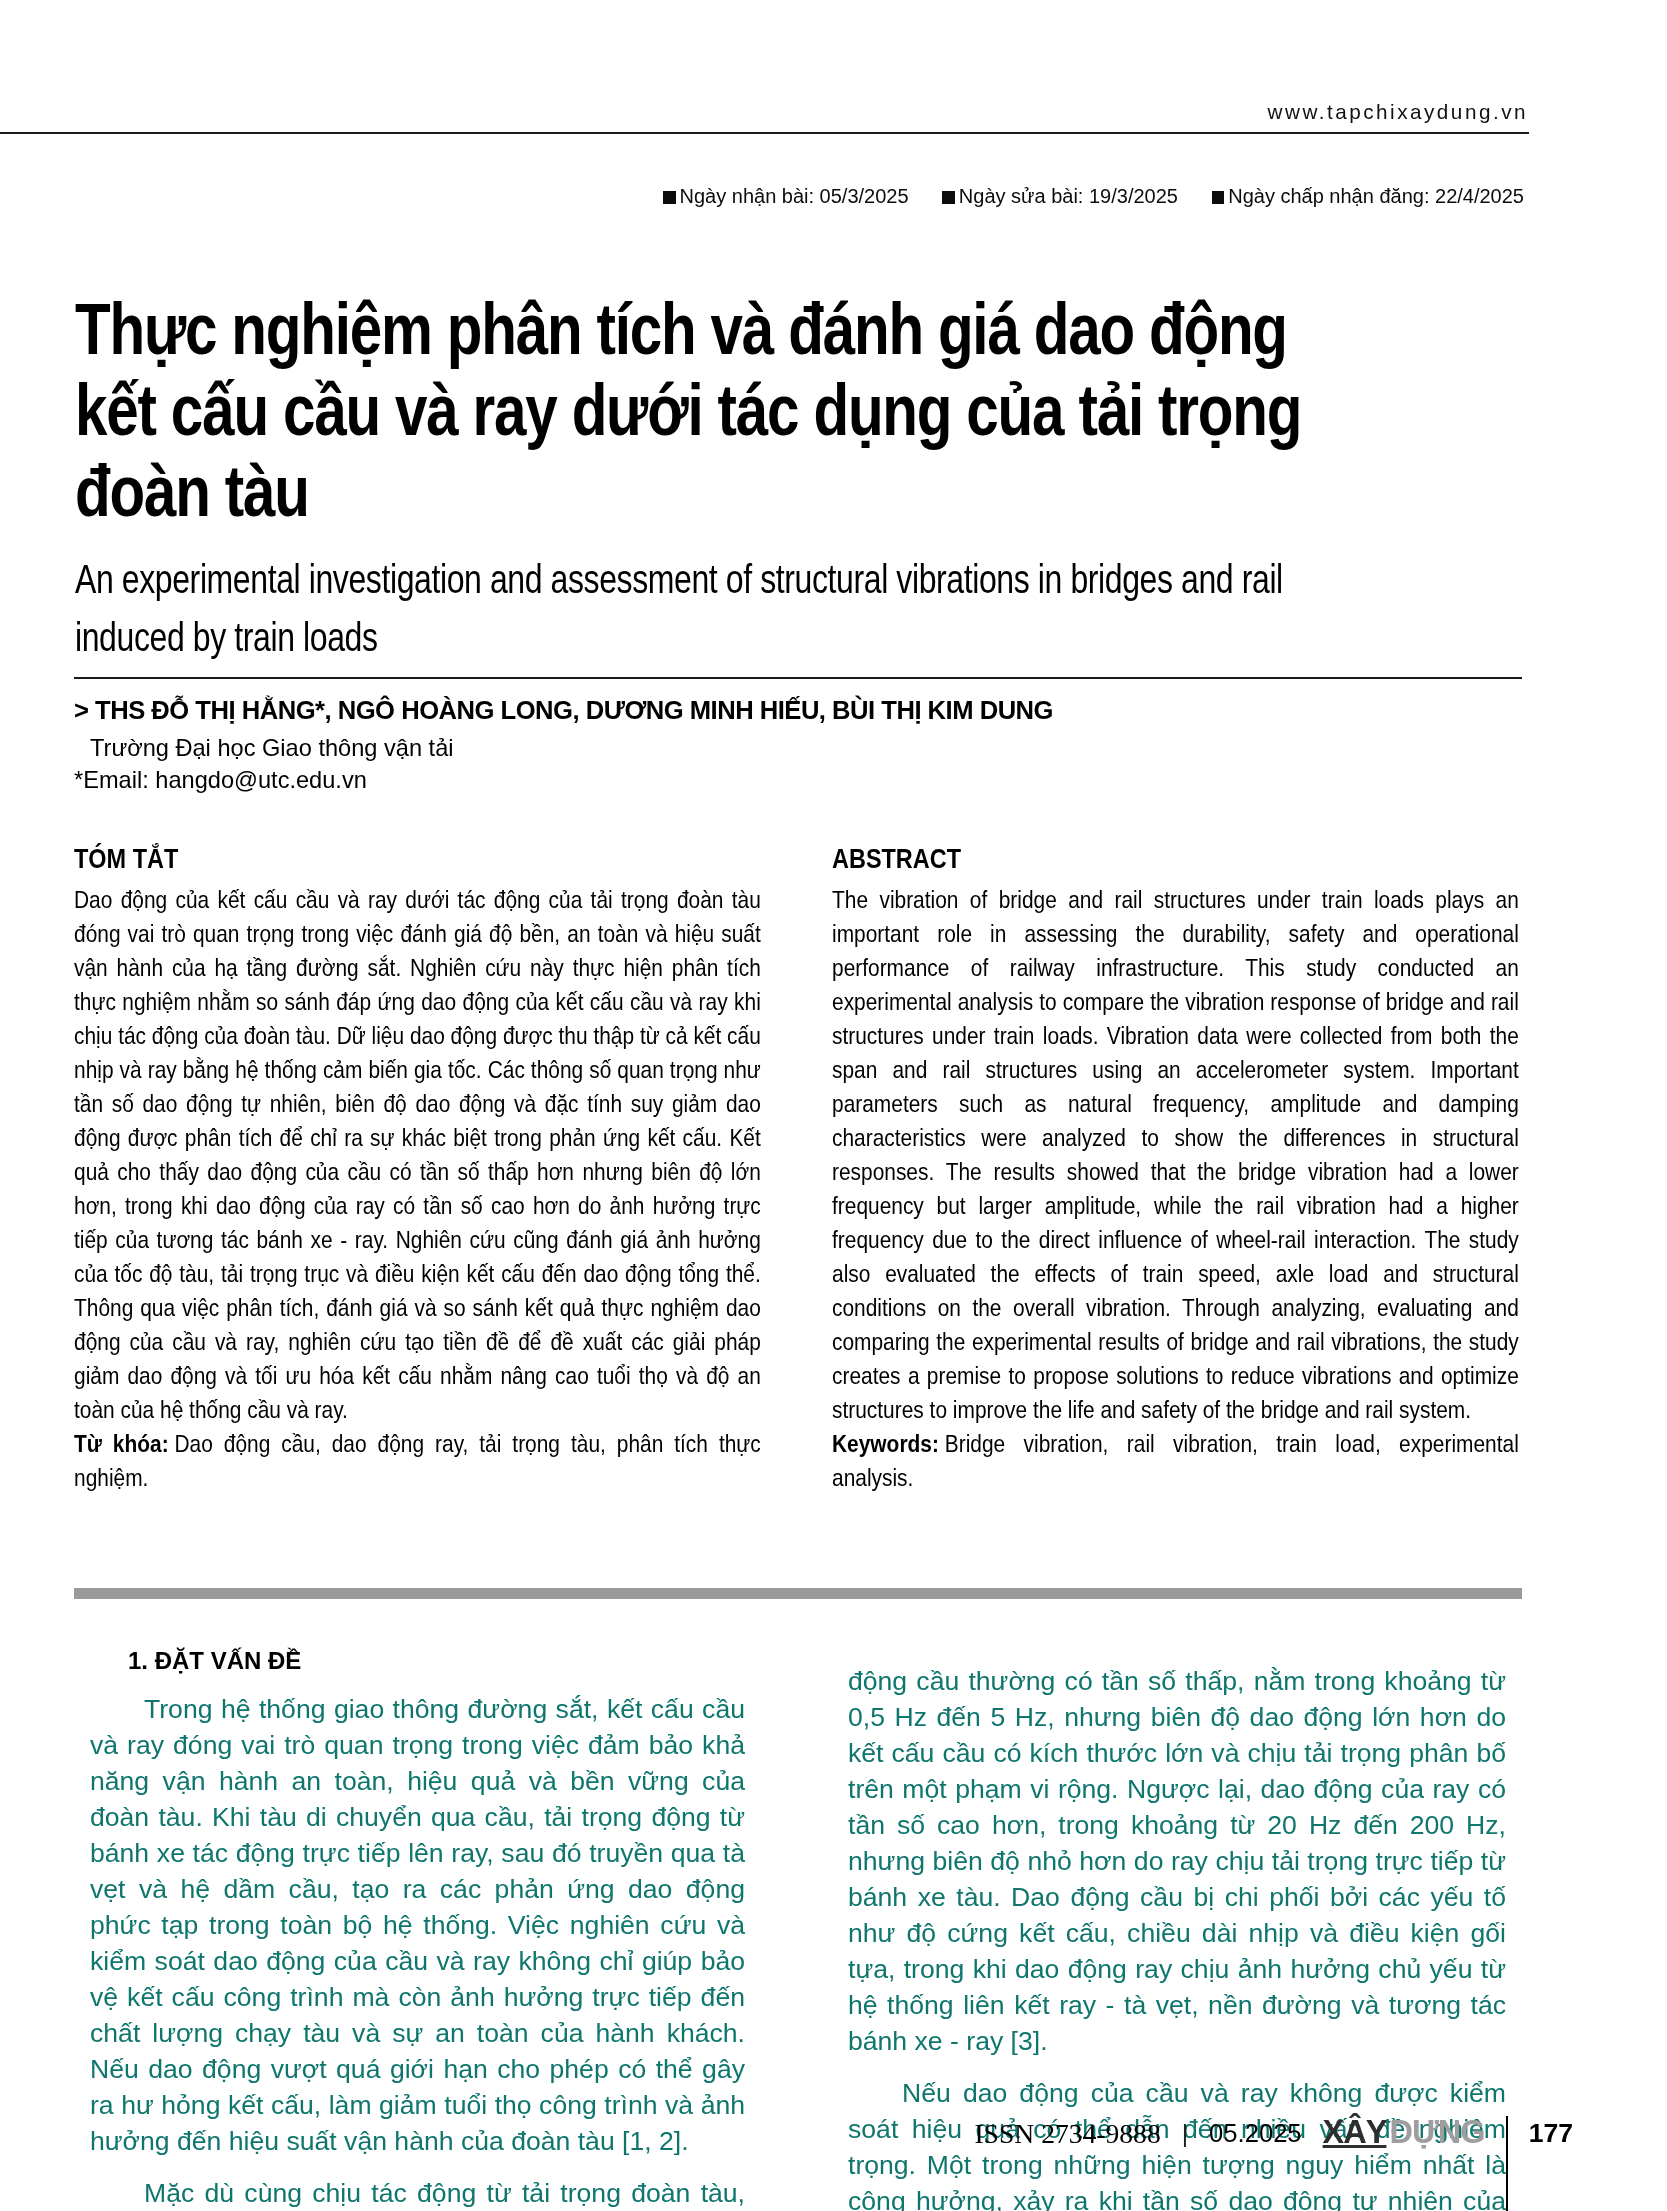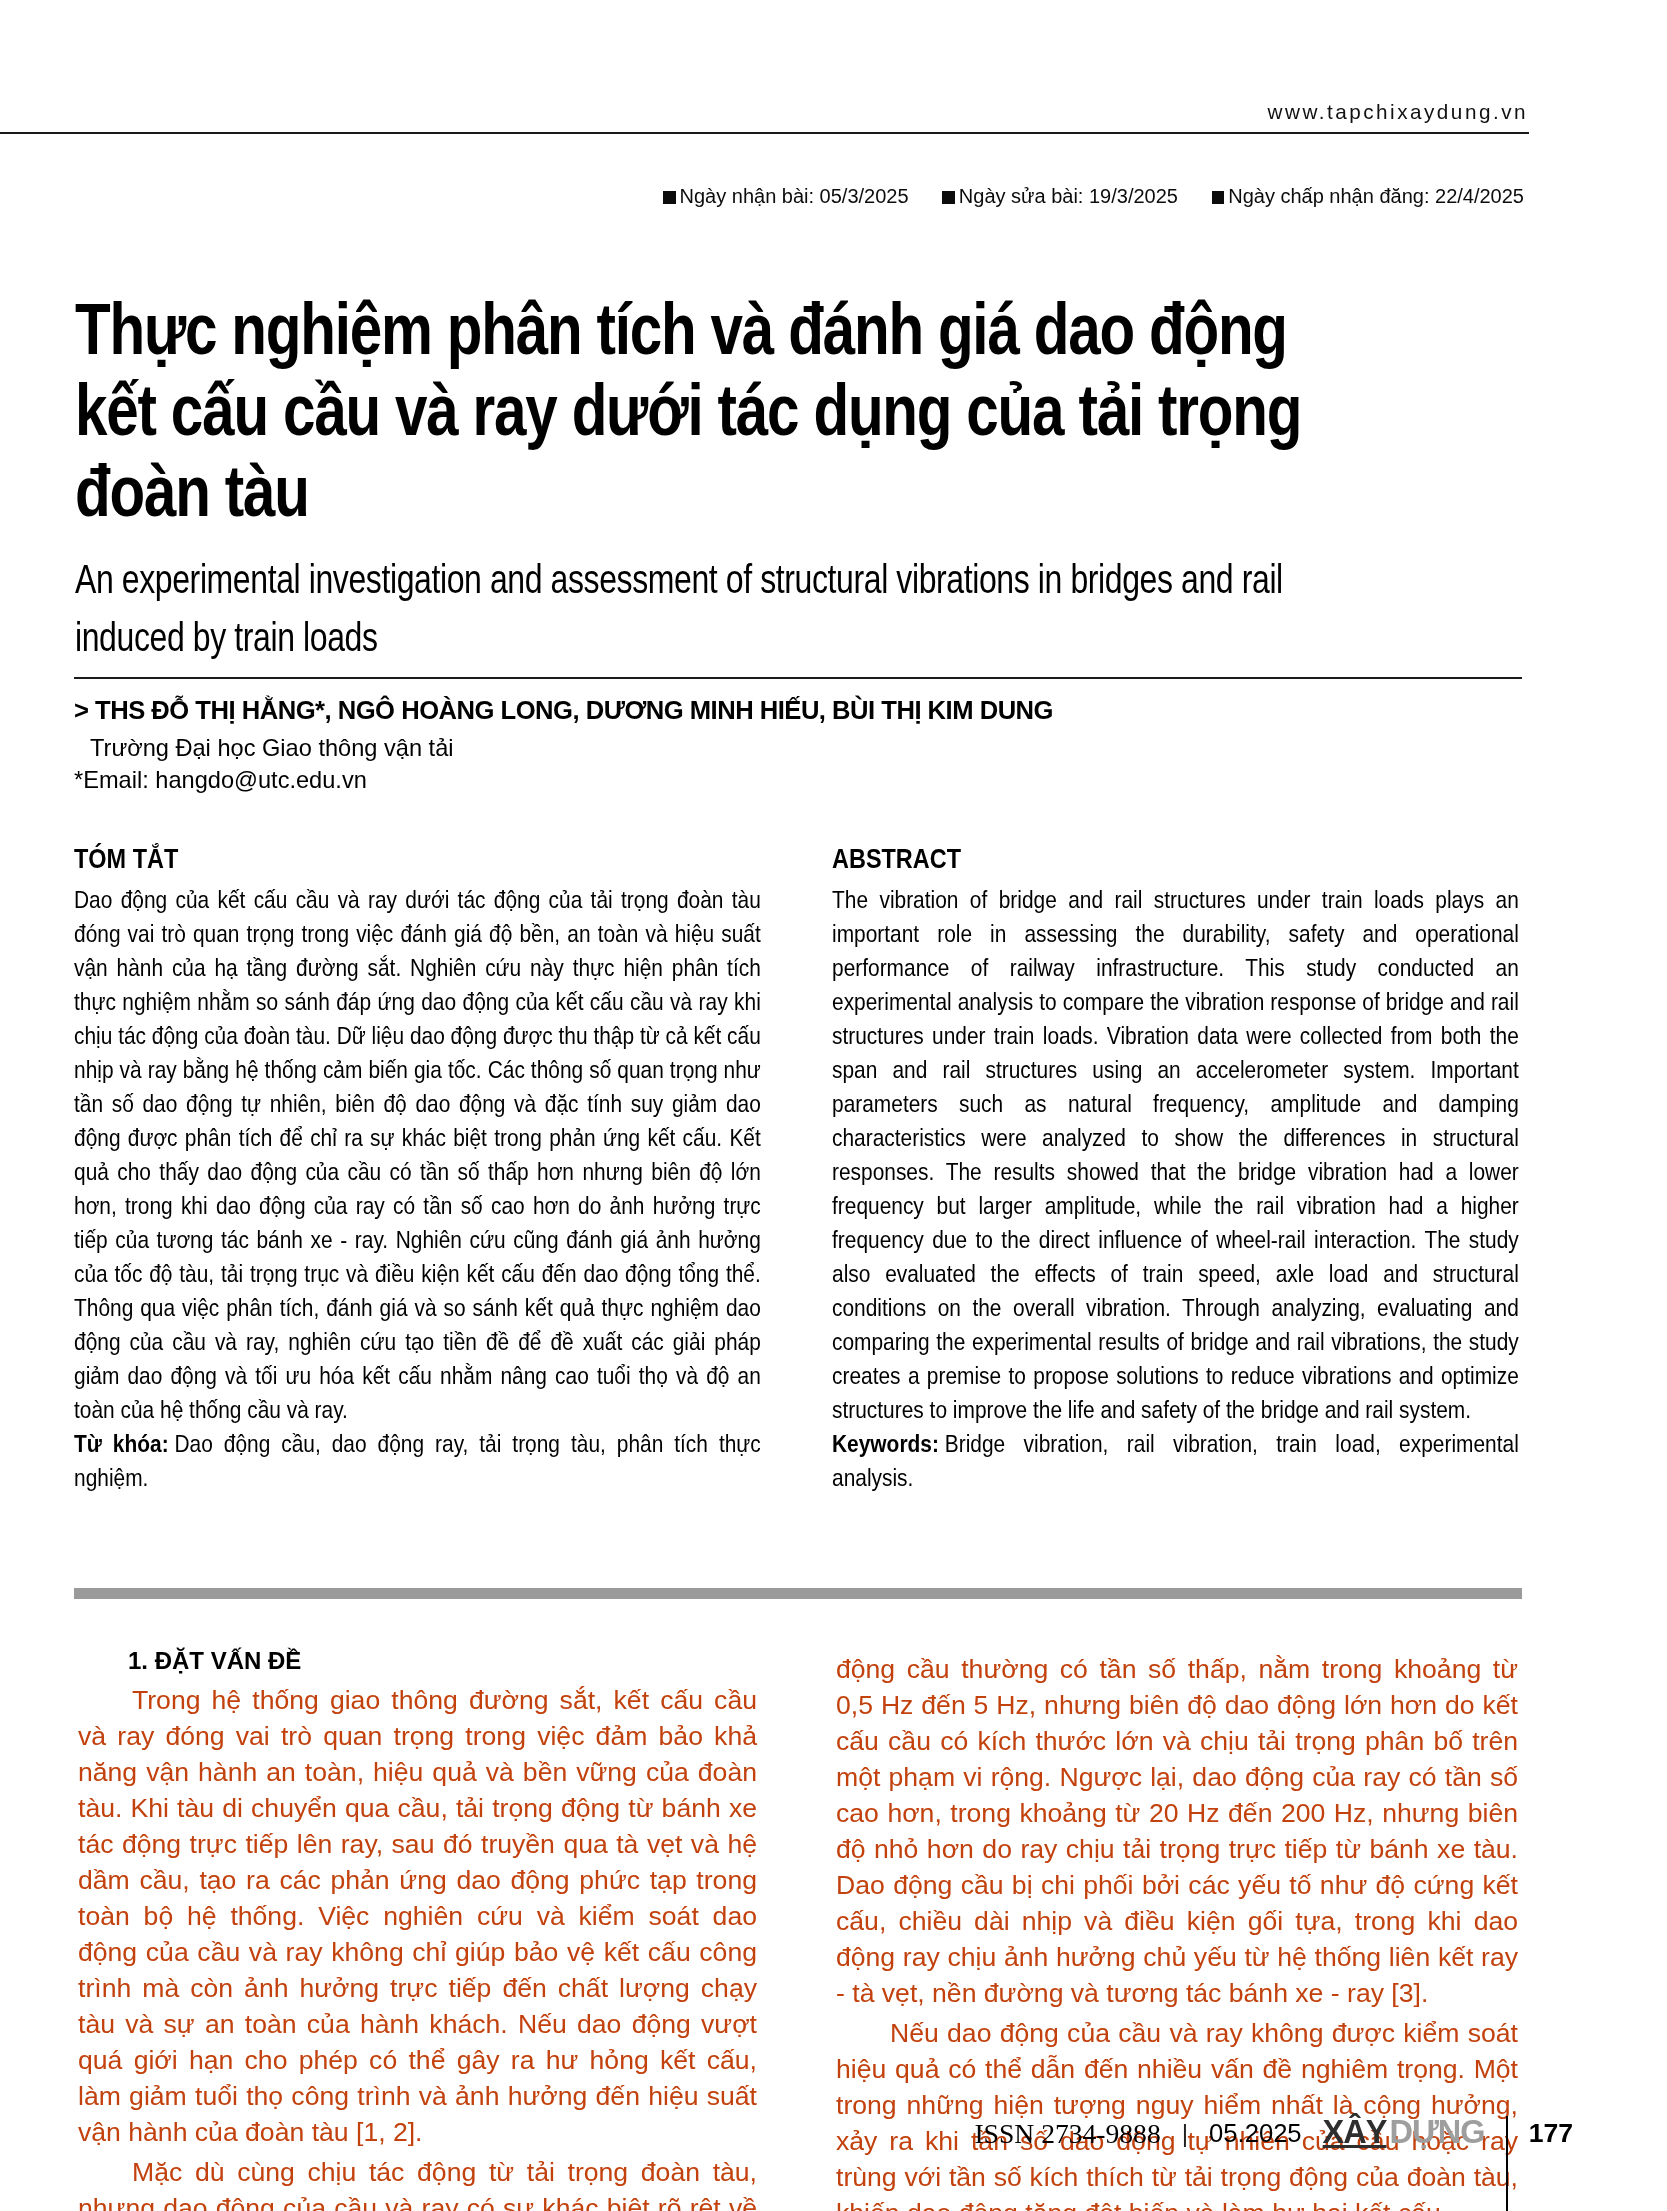--- a/index.html
+++ b/index.html
@@ -41,21 +41,21 @@
   .col-heading{font-size:27.6px;font-weight:bold;margin:0 0 7.9px 0;letter-spacing:0;}
   .col-body{font-size:24.6px;line-height:34px;text-align:justify;margin:0;}
   .kw-label{font-weight:bold;margin-right:6.9px;}
 
   .rule-gray{top:1588px;left:74px;width:1448px;height:10.8px;background:#9a9a9a;}
 
   
   .body-left{left:74px;top:1647px;width:687px;}
   .body-right{left:832px;top:1647px;width:690px;}
   .body-heading{font-size:24px;font-weight:bold;padding-left:54px;margin:0 0 6.9px 0;}
-  .body-p{font-size:26.6px;line-height:36px;text-align:justify;margin:4px;color:#c2410c;}
+  .body-p{font-size:26.6px;line-height:36px;text-align:justify;margin:16px;color:#0f766e;}
   .indent{text-indent:54px;}
 
   
   .footer{top:2116px;right:95px;display:flex;align-items:flex-start;gap:21px;white-space:nowrap;}
   .issn{font-family:"Liberation Serif",serif;font-size:27.6px;line-height:35px;}
   .f-div{font-size:24.6px;line-height:35px;color:#222;}
   .issue{font-size:25.6px;line-height:35px;}
   .logo{font-size:32.5px;line-height:33px;font-weight:bold;letter-spacing:-1px;}
   .logo-xay{color:#2e2e2e;text-decoration:underline;}
   .logo-dung{color:#9e9e9e;margin-left:3px;}

